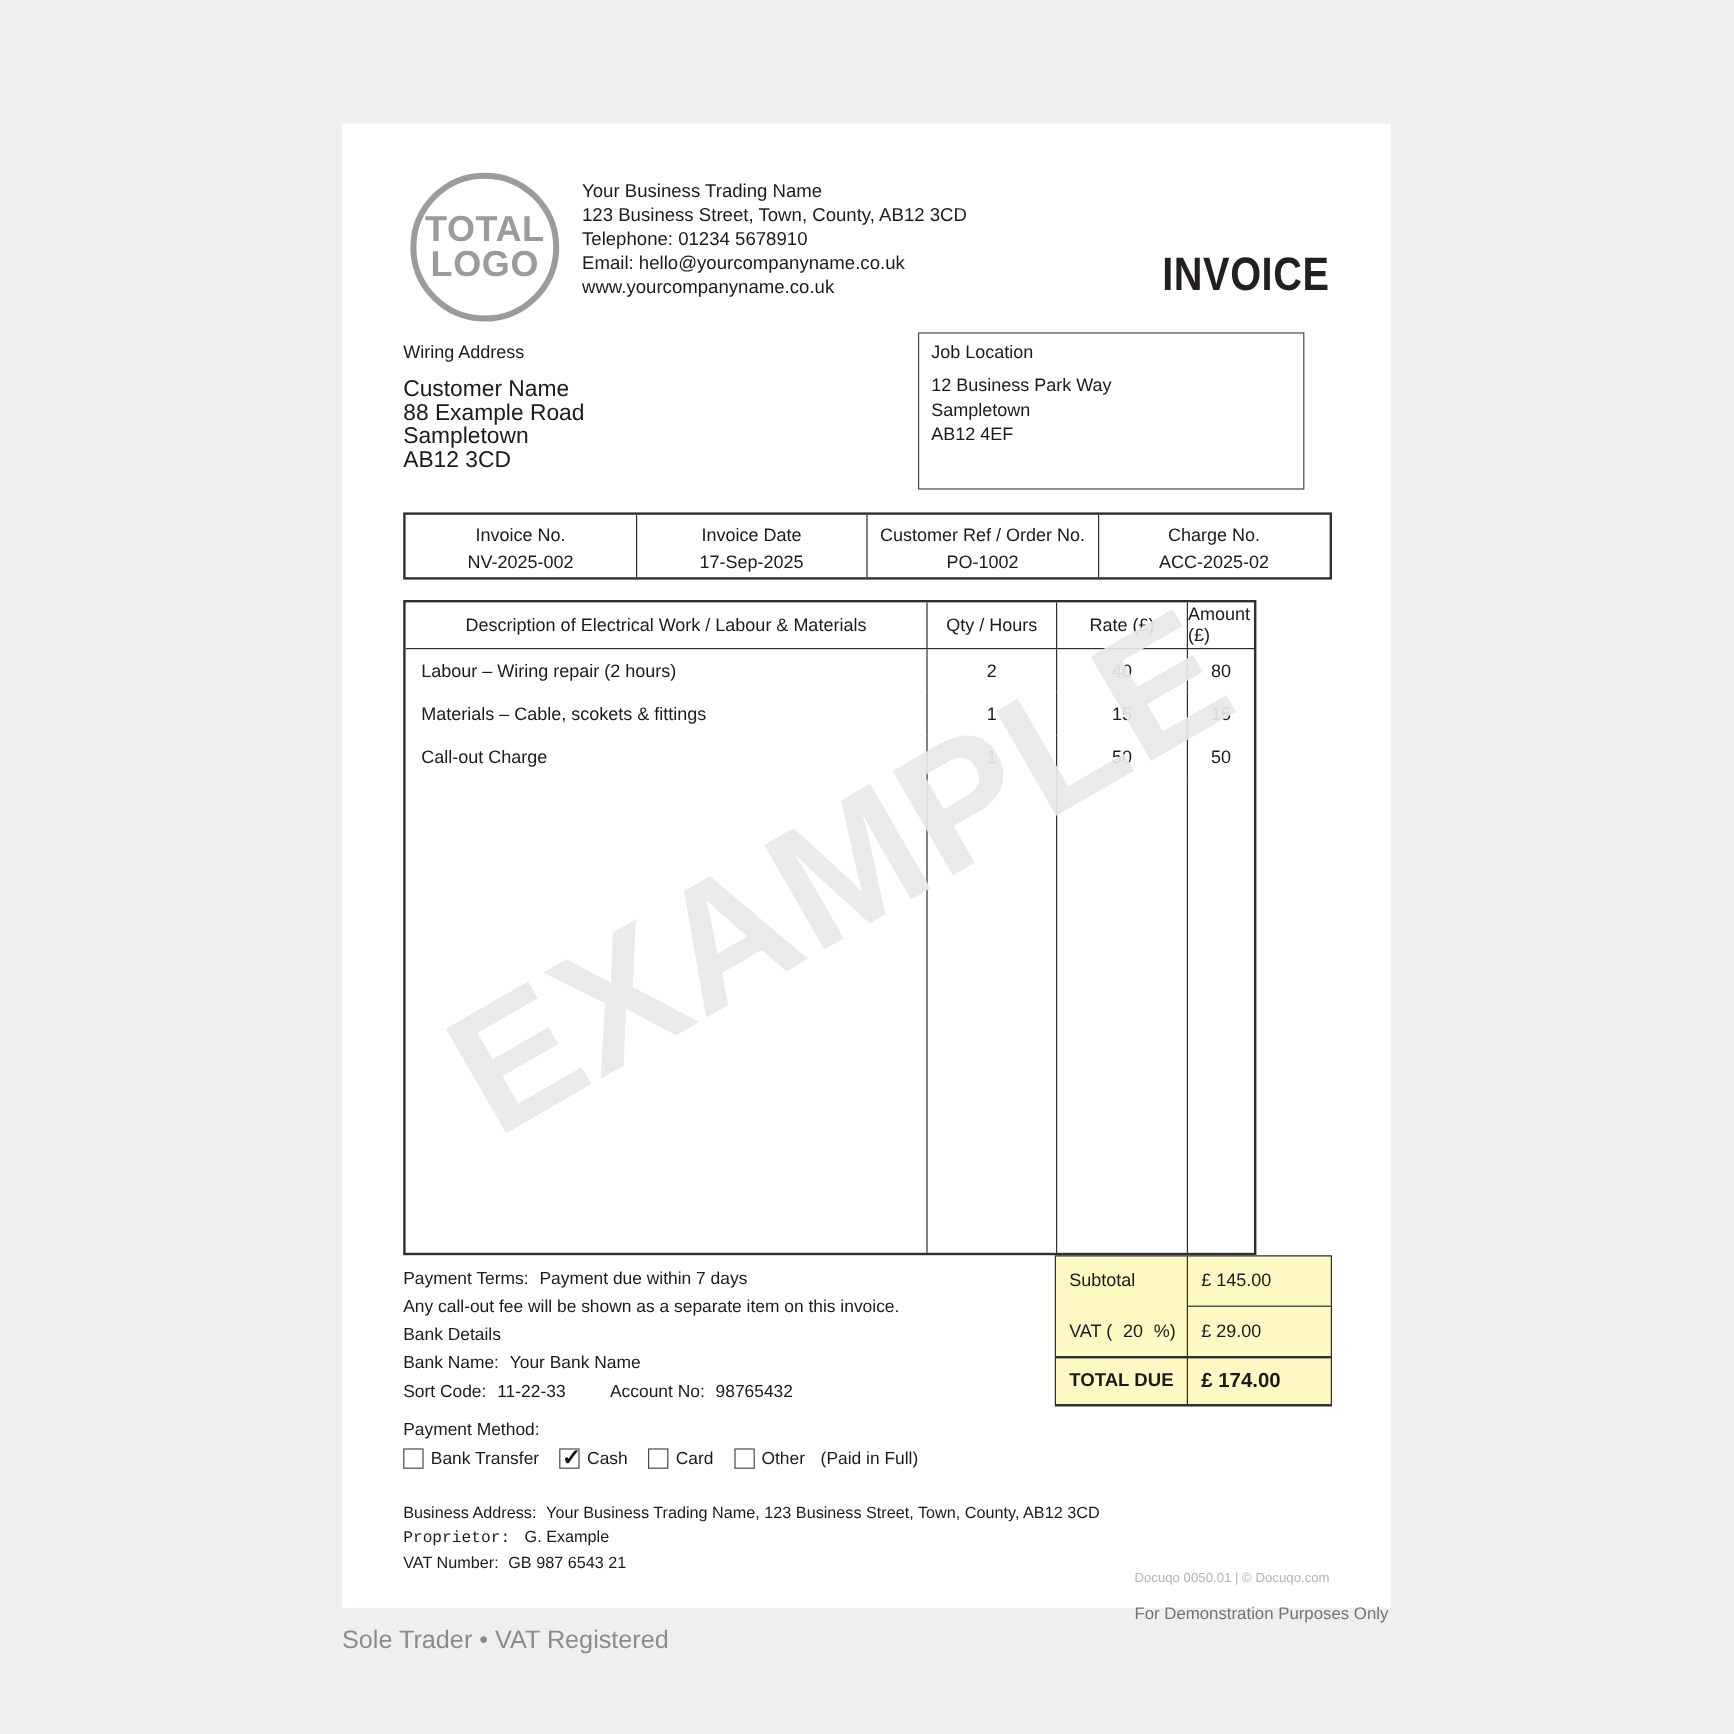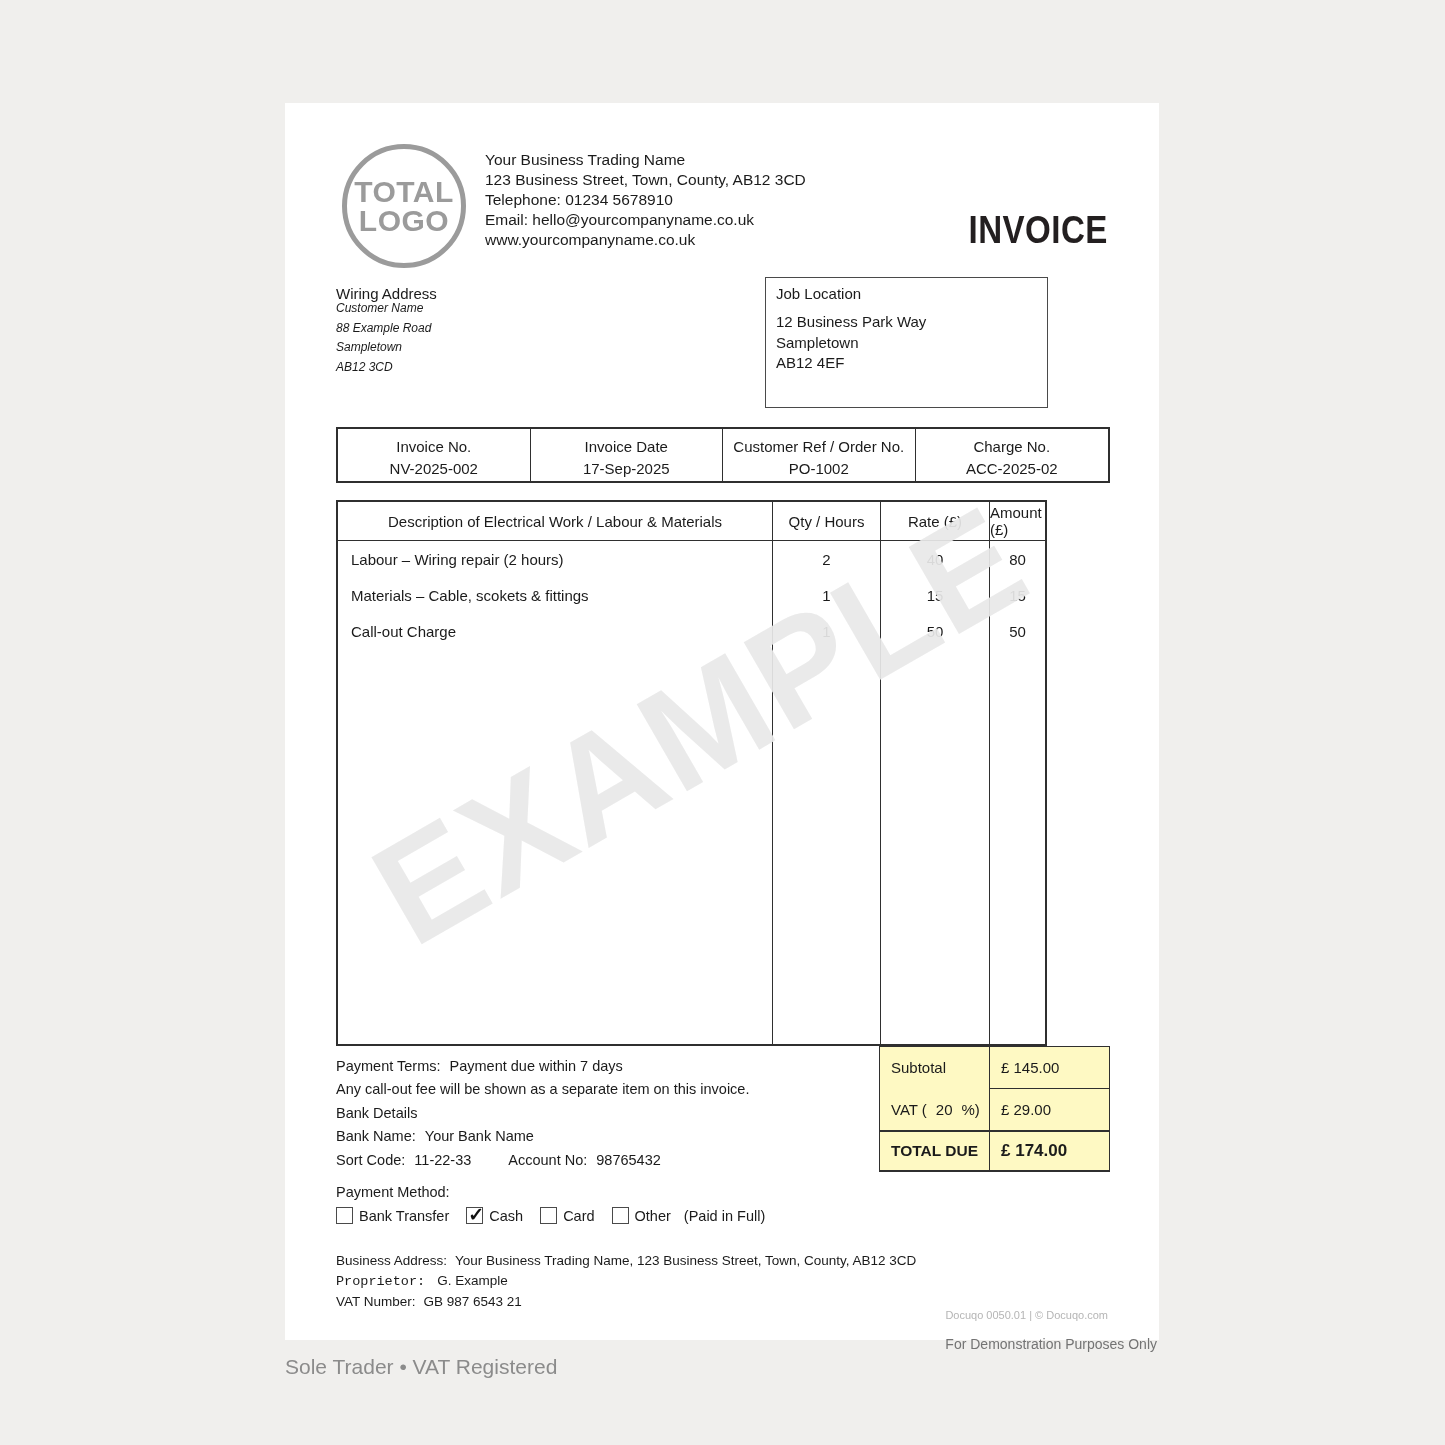--- a/index.html
+++ b/index.html
@@ -29,23 +29,23 @@
   .business-info { left: 200px; top: 47px; font-size: 15.5px; line-height: 20px; }
   .invoice-title {
     right: 51px; top: 105px;
     font-size: 39px; font-weight: bold; color: #231f20;
     transform: scaleX(0.85); transform-origin: right center;
     letter-spacing: 0.5px; white-space: nowrap;
   }
 
   
   .invoice-address-label { left: 51px; top: 182px; font-size: 15px; }
-  .customer-block { left: 51px; top: 196px; font-size: 12px; line-height: 19.5px; font-style: italic; }
+  .customer-block { left: 51px; top: 212px; font-size: 19px; line-height: 19.5px; }
   .job-location-box {
-    left: 480px; top: 174px; width: 283px; height: 131px;
+    left: 480px; top: 174px; width: 322px; height: 131px;
     border: 1.5px solid #4a4a4a; padding: 7px 10px;
     font-size: 15px;
   }
   .job-location-lines { margin-top: 10px; line-height: 20.5px; }
 
   
   .info-table {
     left: 51px; top: 324px; width: 774px; height: 56px;
     border: 2px solid #2f2f2f;
     display: grid;

